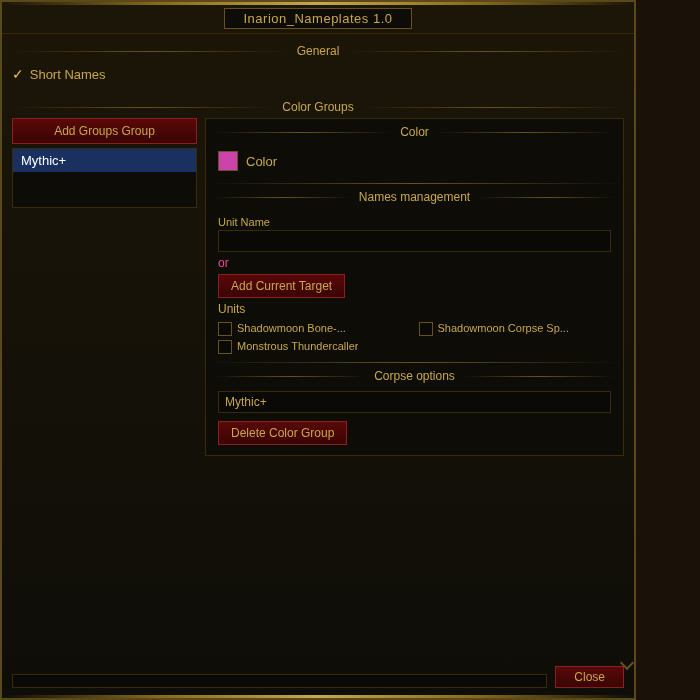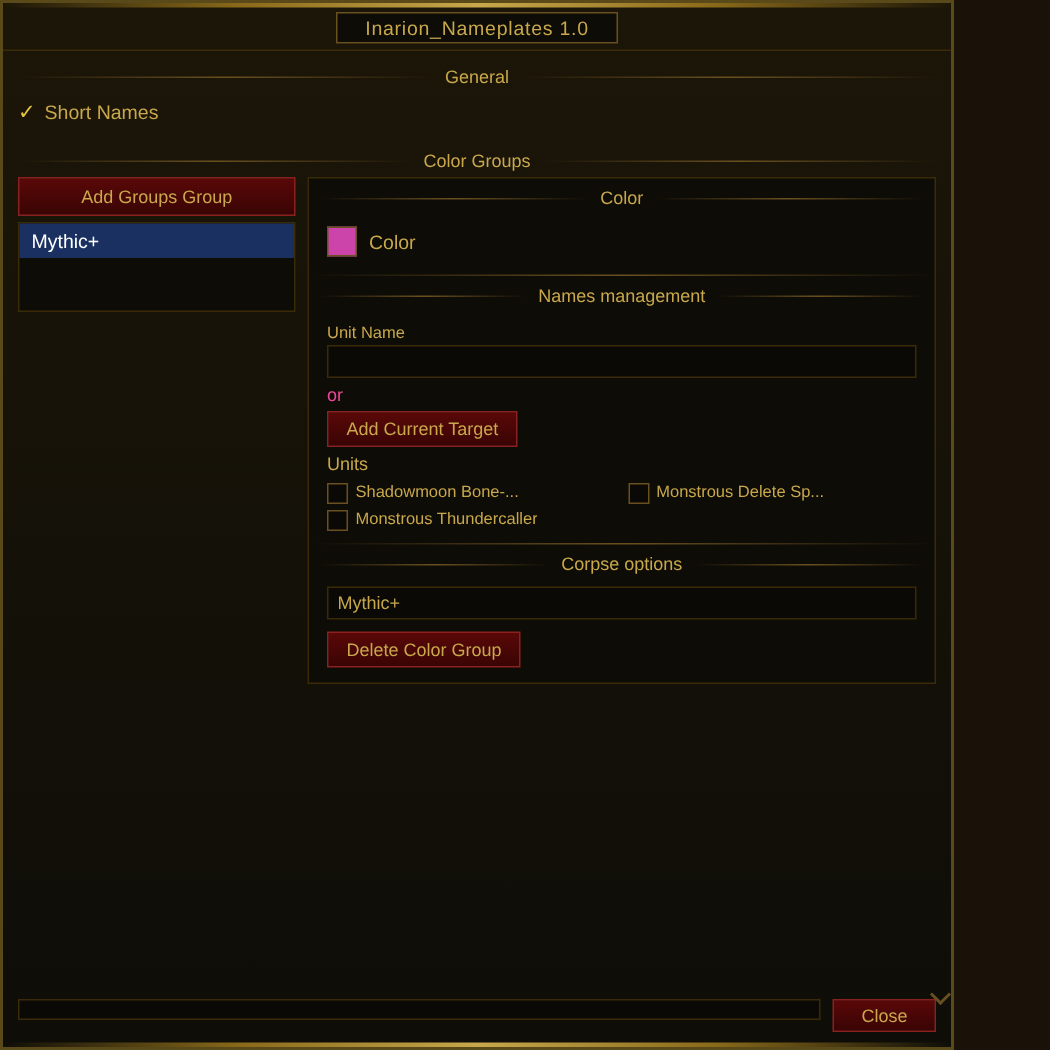--- a/index.html
+++ b/index.html
@@ -254,21 +254,21 @@
       outline: none;
     }
 
     
     .bottom-bar {
       position: absolute;
       bottom: 10px;
       left: 10px;
       right: 10px;
       display: flex;
-      align-items: flex-start;
+      align-items: flex-end;
       gap: 8px;
     }
     .progress-bar {
       flex: 1;
       height: 14px;
       background: #0a0905;
       border: 1px solid #3a2a08;
     }
     .close-btn {
       background: linear-gradient(180deg, #5a0808 0%, #3a0404 100%);
@@ -341,21 +341,21 @@
 
       <div class="units-section">
         <div class="units-label">Units</div>
         <div class="units-grid">
           <div class="unit-item">
             <div class="unit-checkbox"></div>
             <span class="unit-name">Shadowmoon Bone-...</span>
           </div>
           <div class="unit-item">
             <div class="unit-checkbox"></div>
-            <span class="unit-name">Monstrous Delete Sp...</span>
+            <span class="unit-name">Shadowmoon Corpse Sp...</span>
           </div>
           <div class="unit-item">
             <div class="unit-checkbox"></div>
             <span class="unit-name">Monstrous Thundercaller</span>
           </div>
         </div>
       </div>
 
       
       <div class="divider-line"></div>

